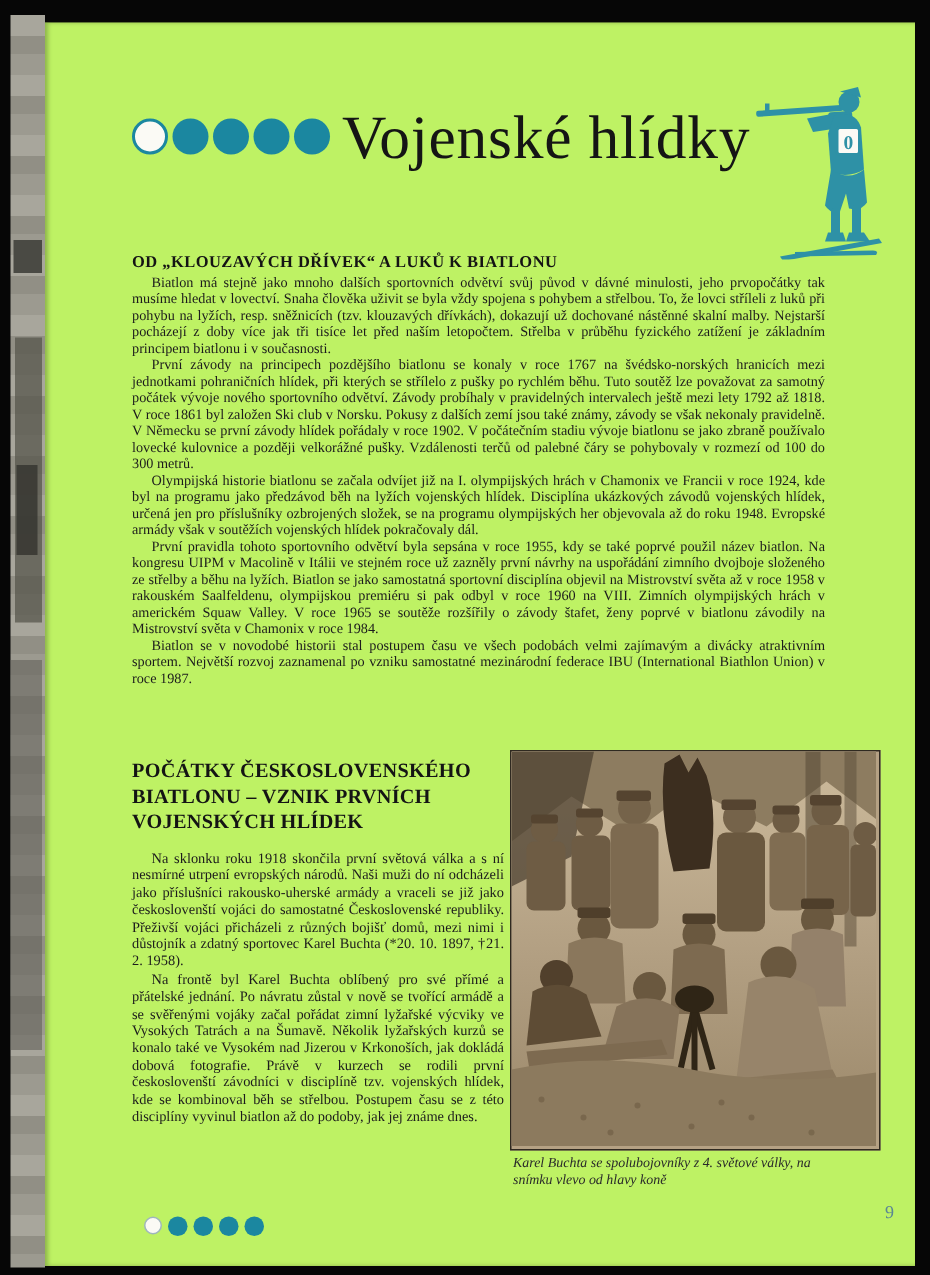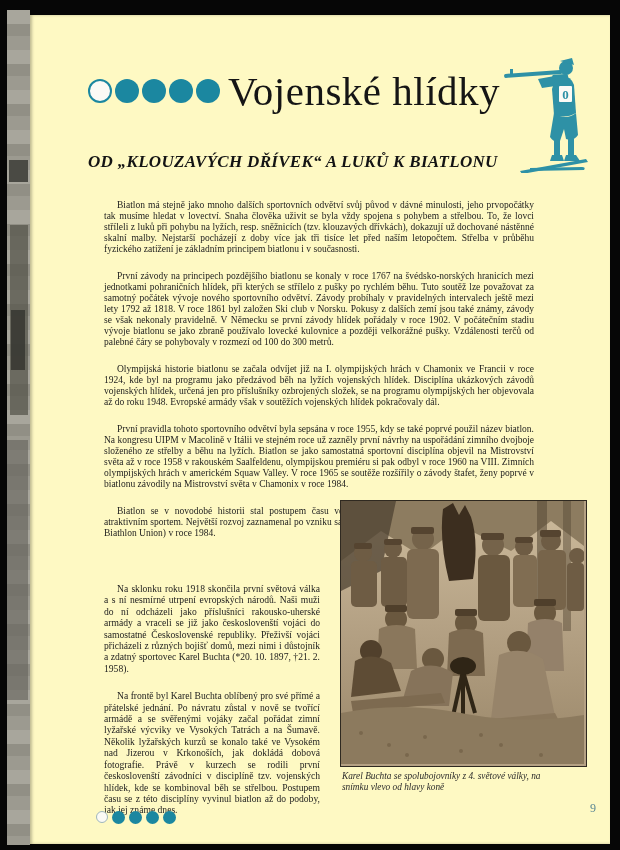--- a/index.html
+++ b/index.html
@@ -15,44 +15,44 @@
     background:
       repeating-linear-gradient(180deg,#a8a69c 0 14px,#918f85 14px 26px,#9c9a90 26px 40px);
   }
   .scan-strip .frag1{position:absolute;left:2px;top:150px;width:19px;height:22px;background:#4a4a44;}
   .scan-strip .frag2{position:absolute;left:3px;top:215px;width:18px;height:190px;background:#57554c;opacity:.75;}
   .scan-strip .frag3{position:absolute;left:0px;top:430px;width:21px;height:260px;background:#63615a;opacity:.6;}
   .scan-strip .frag4{position:absolute;left:4px;top:300px;width:14px;height:60px;background:#33332e;opacity:.8;}
 
   .page{
     position:absolute;left:30px;top:15px;width:580px;height:829px;
-    background:#fef9c3;
+    background:#bef264;
     box-shadow:inset 2px 0 3px rgba(0,0,0,.25);
   }
 
   
   .dots-row{position:absolute;left:58px;top:64px;display:flex;gap:3px;}
   .dot{width:24px;height:24px;border-radius:50%;background:#1b87a0;}
   .dot.outline{background:#fbfaf5;border:2px solid #1b87a0;width:20px;height:20px;}
   .page-title{
     position:absolute;left:198px;top:52px;
     font-size:41px;color:#151515;letter-spacing:.5px;
   }
   .biathlete{position:absolute;left:472px;top:40px;width:88px;height:118px;}
 
   
   .heading1{
-    position:absolute;left:58px;top:137px;width:470px;
-    font-weight:bold;font-size:17px;color:#141414;letter-spacing:.3px;font-style:italic;
+    position:absolute;left:58px;top:154px;width:470px;
+    font-weight:bold;font-size:11px;color:#141414;letter-spacing:.3px;
   }
   .body1{
     position:absolute;left:58px;top:169px;width:462px;
     font-size:9.5px;line-height:11px;color:#1c1c1c;text-align:justify;
   }
-  .body1 p,.body2 p{margin:16px;text-indent:13px;}
+  .body1 p,.body2 p{margin:0;text-indent:13px;}
 
   
   .heading2{
     position:absolute;left:58px;top:490px;width:250px;
     font-weight:bold;font-size:13.5px;line-height:17px;color:#141414;letter-spacing:.2px;
   }
   .body2{
     position:absolute;left:58px;top:552px;width:248px;
     font-size:9.6px;line-height:11.4px;color:#1c1c1c;text-align:justify;font-family:Liberation Serif, serif;
   }
@@ -129,23 +129,24 @@
     <text x="63.5" y="44" font-size="13" font-weight="bold" fill="#2e91a6" text-anchor="middle" font-family="'Liberation Serif',serif">0</text>
   </svg>
 
   <div class="heading1">OD „KLOUZAVÝCH DŘÍVEK“ A LUKŮ K BIATLONU</div>
 
   <div class="body1">
     <p>Biatlon má stejně jako mnoho dalších sportovních odvětví svůj původ v dávné minulosti, jeho prvopočátky tak musíme hledat v lovectví. Snaha člověka uživit se byla vždy spojena s pohybem a střelbou. To, že lovci stříleli z luků při pohybu na lyžích, resp. sněžnicích (tzv. klouzavých dřívkách), dokazují už dochované nástěnné skalní malby. Nejstarší pocházejí z doby více jak tři tisíce let před naším letopočtem. Střelba v průběhu fyzického zatížení je základním principem biatlonu i v současnosti.</p>
     <p>První závody na principech pozdějšího biatlonu se konaly v roce 1767 na švédsko-norských hranicích mezi jednotkami pohraničních hlídek, při kterých se střílelo z pušky po rychlém běhu. Tuto soutěž lze považovat za samotný počátek vývoje nového sportovního odvětví. Závody probíhaly v pravidelných intervalech ještě mezi lety 1792 až 1818. V roce 1861 byl založen Ski club v Norsku. Pokusy z dalších zemí jsou také známy, závody se však nekonaly pravidelně. V Německu se první závody hlídek pořádaly v roce 1902. V počátečním stadiu vývoje biatlonu se jako zbraně používalo lovecké kulovnice a později velkorážné pušky. Vzdálenosti terčů od palebné čáry se pohybovaly v rozmezí od 100 do 300 metrů.</p>
     <p>Olympijská historie biatlonu se začala odvíjet již na I. olympijských hrách v Chamonix ve Francii v roce 1924, kde byl na programu jako předzávod běh na lyžích vojenských hlídek. Disciplína ukázkových závodů vojenských hlídek, určená jen pro příslušníky ozbrojených složek, se na programu olympijských her objevovala až do roku 1948. Evropské armády však v soutěžích vojenských hlídek pokračovaly dál.</p>
     <p>První pravidla tohoto sportovního odvětví byla sepsána v roce 1955, kdy se také poprvé použil název biatlon. Na kongresu UIPM v Macolině v Itálii ve stejném roce už zazněly první návrhy na uspořádání zimního dvojboje složeného ze střelby a běhu na lyžích. Biatlon se jako samostatná sportovní disciplína objevil na Mistrovství světa až v roce 1958 v rakouském Saalfeldenu, olympijskou premiéru si pak odbyl v roce 1960 na VIII. Zimních olympijských hrách v americkém Squaw Valley. V roce 1965 se soutěže rozšířily o závody štafet, ženy poprvé v biatlonu závodily na Mistrovství světa v Chamonix v roce 1984.</p>
-    <p>Biatlon se v novodobé historii stal postupem času ve všech podobách velmi zajímavým a divácky atraktivním sportem. Největší rozvoj zaznamenal po vzniku samostatné mezinárodní federace IBU (International Biathlon Union) v roce 1984.</p>
-  </div>
-
+    <p>Biatlon se v novodobé historii stal postupem času ve všech podobách velmi zajímavým a divácky atraktivním sportem. Největší rozvoj zaznamenal po vzniku samostatné mezinárodní federace IBU (International Biathlon Union) v roce 1987.</p>
+  </div>
+
+  <div class="heading2">POČÁTKY ČESKOSLOVENSKÉHO BIATLONU – VZNIK PRVNÍCH VOJENSKÝCH HLÍDEK</div>
 
   <div class="body2">
     <p>Na sklonku roku 1918 skončila první světová válka a s ní nesmírné utrpení evropských národů. Naši muži do ní odcházeli jako příslušníci rakousko-uherské armády a vraceli se již jako českoslovenští vojáci do samostatné Československé republiky. Přeživší vojáci přicházeli z různých bojišť domů, mezi nimi i důstojník a zdatný sportovec Karel Buchta (*20. 10. 1897, †21. 2. 1958).</p>
     <p>Na frontě byl Karel Buchta oblíbený pro své přímé a přátelské jednání. Po návratu zůstal v nově se tvořící armádě a se svěřenými vojáky začal pořádat zimní lyžařské výcviky ve Vysokých Tatrách a na Šumavě. Několik lyžařských kurzů se konalo také ve Vysokém nad Jizerou v Krkonoších, jak dokládá dobová fotografie. Právě v kurzech se rodili první českoslovenští závodníci v disciplíně tzv. vojenských hlídek, kde se kombinoval běh se střelbou. Postupem času se z této disciplíny vyvinul biatlon až do podoby, jak jej známe dnes.</p>
   </div>
 
   <div class="photo-frame">
     <svg width="243" height="263" viewBox="0 0 243 263">
       <defs>
         <linearGradient id="sep" x1="0" y1="0" x2="0" y2="1">

